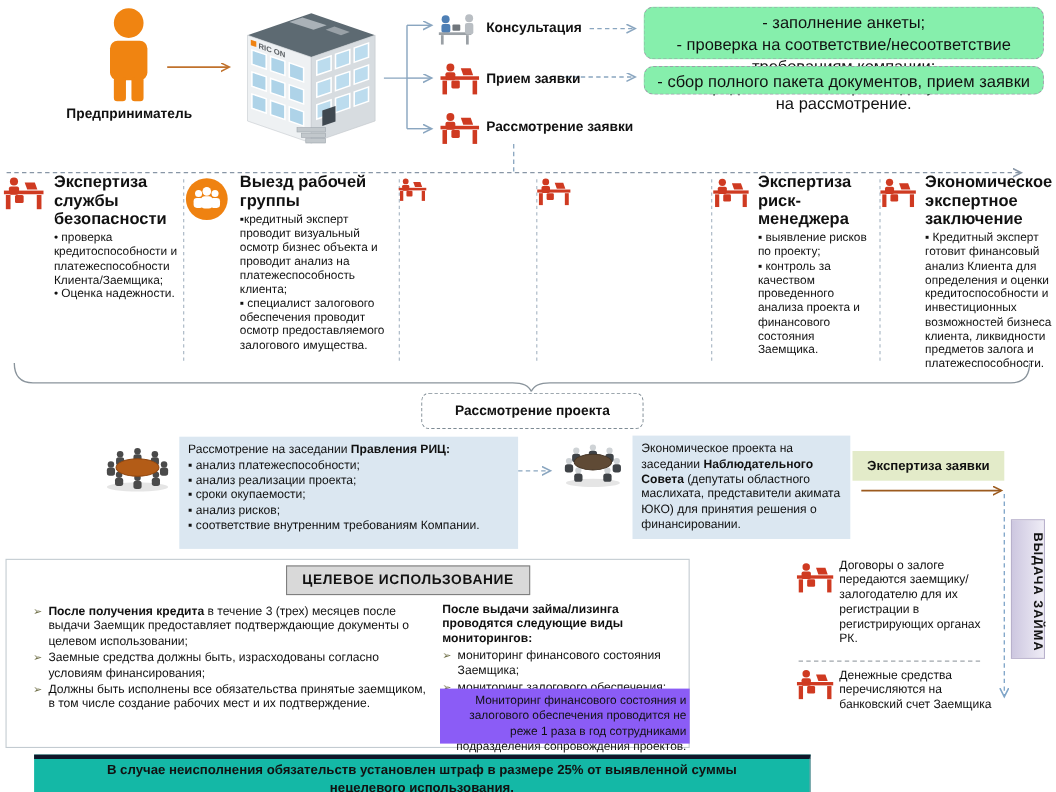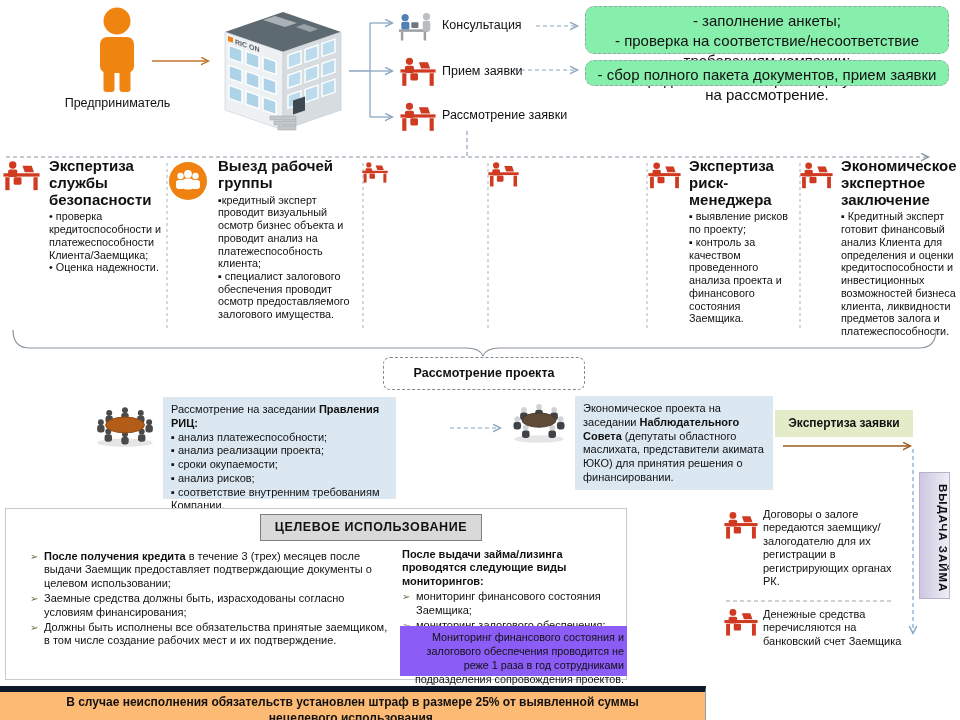--- a/index.html
+++ b/index.html
@@ -2,41 +2,41 @@
 <html><head>
 <meta charset="utf-8">
 <style>
   html,body{margin:0;padding:0;background:#fff;}
   #canvas{position:relative;width:960px;height:720px;background:#fff;overflow:hidden;
           font-family:"Liberation Sans",sans-serif;color:#111;}
   .abs{position:absolute;z-index:2;}
   .overlay{position:absolute;left:0;top:0;z-index:1;pointer-events:none;}
   .b{font-weight:bold;}
   .pre{white-space:pre-line;}
-  .steplabel{font-weight:normal;font-size:12.5px;}
+  .steplabel{font-weight:bold;font-size:12.5px;}
   .dashedbox{border:1px dashed #9aa1a8;border-radius:9px;font-size:15px;line-height:1.32;
              padding:4px 10px;background:#86efac;box-sizing:border-box;text-align:center;}
   .expert{display:grid;column-gap:5px;font-size:10.8px;line-height:1.18;}
   .expert .t{font-weight:bold;font-size:15px;line-height:1.12;margin-bottom:2px;}
   .bluebox{background:#dbe7f1;font-size:11px;line-height:1.25;padding:6px 8px;box-sizing:border-box;}
   .greenbox{background:#e3ebc9;font-weight:bold;font-size:12px;text-align:center;}
   .proj{border:1.5px dashed #7e8b94;border-radius:7px;font-weight:bold;font-size:12.5px;
         text-align:center;background:#fff;box-sizing:border-box;}
   .issuebar{background:linear-gradient(to right,#cdc7e0,#efedf6);border:1px solid #b8b1cc;
             writing-mode:vertical-rl;text-orientation:mixed;font-weight:bold;font-size:11.5px;
             letter-spacing:1px;text-align:center;box-sizing:border-box;padding-top:6px;}
   .section{border:1px solid #c3cbd1;box-sizing:border-box;}
   .titlebox{background:#d9d9d9;border:1px solid #7f7f7f;font-weight:bold;font-size:12.5px;
             text-align:center;letter-spacing:.6px;box-sizing:border-box;}
   .chk{position:relative;padding-left:14px;margin-bottom:2px;font-size:11px;line-height:1.22;}
   .chk .mk{position:absolute;left:0;top:1px;color:#6e6e46;font-size:10px;}
   .note{background:#8b5cf6;font-size:10.8px;line-height:1.3;padding:4px 3px;box-sizing:border-box;text-align:right;}
-  .penalty{background:#fdba74;border-top:6px solid #0f172a;border-right:1px solid #8e9ea8;
+  .penalty{background:#14b8a6;border-top:4px solid #0f172a;border-right:1px solid #8e9ea8;
            font-weight:bold;font-size:12px;text-align:center;line-height:1.3;
-           padding:3px 45px 0 45px;box-sizing:border-box;}
+           padding:3px 45px 0 45px;box-sizing:border-box;margin-left:31px;}
   .smalltext{font-size:11px;line-height:1.22;}
 </style>
 </head>
 <body>
 
 <div id="canvas">
 
   <svg width="0" height="0" style="position:absolute" aria-hidden="true">
     <defs>
       <symbol id="sym-desk" viewBox="0 0 40 34">
@@ -288,21 +288,21 @@
     </div>
   </div>
 
   <div class="abs proj" style="left:383px;top:357px;width:202px;height:33px;line-height:31px">Рассмотрение проекта</div>
 
   <div class="abs" style="left:86px;top:400px;width:78px;height:50px">
     <svg width="78" height="50">
         <use href="#sym-meet-orange"></use>
       </svg>
   </div>
-  <div class="abs bluebox" style="left:163px;top:397px;width:233px;height:102px">
+  <div class="abs bluebox" style="left:163px;top:397px;width:308px;height:102px">
     <span>Рассмотрение на заседании </span><span class="b">Правления РИЦ:</span>
     <div class="pre">▪ анализ платежеспособности;
 ▪ анализ реализации проекта;
 ▪ сроки окупаемости;
 ▪ анализ рисков;
 ▪ соответствие внутренним требованиям Компании.</div>
   </div>
 
   <div class="abs" style="left:505px;top:398px;width:68px;height:48px">
     <svg width="68" height="48">

